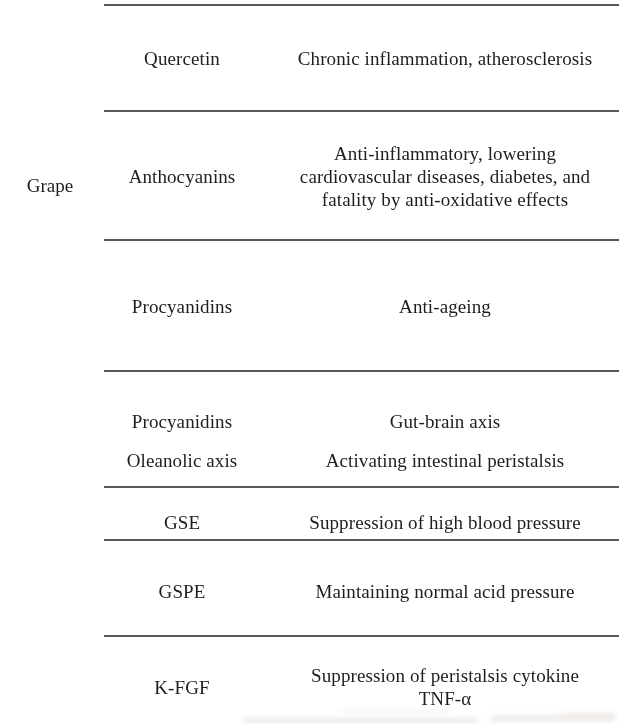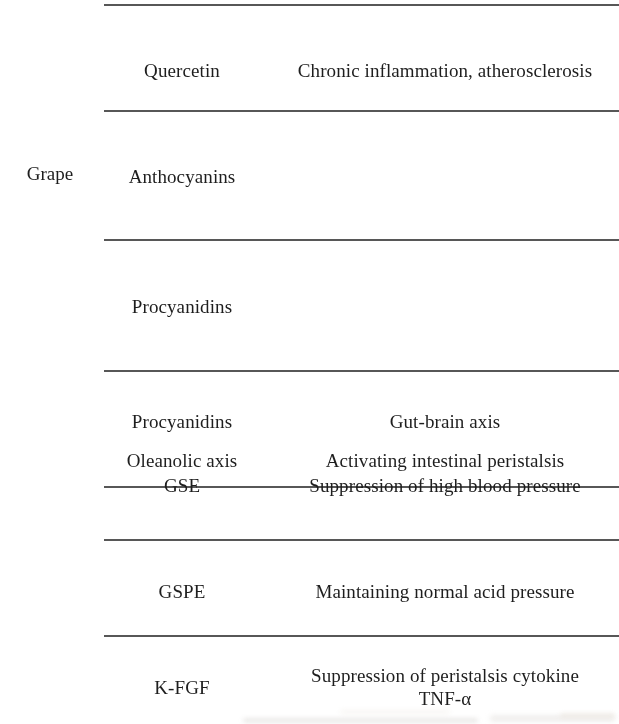--- a/index.html
+++ b/index.html
@@ -30,44 +30,44 @@
   .rule-1{top:4px;}
   .rule-2{top:110px;}
   .rule-3{top:239px;}
   .rule-4{top:370px;}
   .rule-5{top:486px;}
   .rule-6{top:539px;}
   .rule-7{top:635px;}
 
   
   .trow{position:absolute;left:0;right:0;}
-  .row-1{top:18px;height:104px;}
+  .row-1{top:6px;height:104px;}
   .row-2{top:112px;height:127px;}
   .row-3{top:241px;height:129px;}
   .row-4a{top:372px;height:97px;}
   .row-4b{top:448px;height:24px;}
-  .row-5{top:459px;height:51px;}
+  .row-5{top:496px;height:51px;}
   .row-6{top:541px;height:100px;}
   .row-7{top:637px;height:100px;}
 
   .cell{
     position:absolute;
     top:50%;transform:translateY(-50%);
     text-align:center;
     font-size:19px;
     line-height:23px;
     letter-spacing:0.1px;
   }
   .cell-compound{left:102px;width:160px;}
   .cell-effect{left:285px;width:320px;white-space:pre-line;}
 
   
   .group-cell{
     position:absolute;
-    left:0;top:112px;width:100px;height:124px;
+    left:0;top:124px;width:100px;height:124px;
     display:flex;align-items:center;justify-content:center;
     font-size:19px;
   }
 
   
   .blur-band{position:absolute;left:0;top:708px;width:619px;height:16px;}
   .smudge{position:absolute;border-radius:2px;}
   .smudge-1{left:243px;top:10px;width:235px;height:5px;background:#dcdad7;filter:blur(2px);opacity:.55;}
   .smudge-2{left:490px;top:7px;width:125px;height:7px;background:#e2dfdc;filter:blur(2.5px);opacity:.5;}
   .smudge-3{left:560px;top:5px;width:55px;height:5px;background:#ece6df;filter:blur(2px);opacity:.6;}
@@ -90,24 +90,28 @@
     <span>Grape</span>
   </div>
 
   <div class="trow row-1">
     <div class="cell cell-compound">Quercetin</div>
     <div class="cell cell-effect">Chronic inflammation, atherosclerosis</div>
   </div>
 
   <div class="trow row-2">
     <div class="cell cell-compound">Anthocyanins</div>
+    <div class="cell cell-effect">Anti-inflammatory, lowering
+cardiovascular diseases, diabetes, and
+fatality by anti-oxidative effects</div>
   </div>
 
   <div class="trow row-3">
     <div class="cell cell-compound">Procyanidins</div>
+    <div class="cell cell-effect">Anti-ageing</div>
   </div>
 
   <div class="trow row-4a">
     <div class="cell cell-compound">Procyanidins</div>
     <div class="cell cell-effect">Gut-brain axis</div>
   </div>
 
   <div class="trow row-4b">
     <div class="cell cell-compound">Oleanolic axis</div>
     <div class="cell cell-effect">Activating intestinal peristalsis</div>

